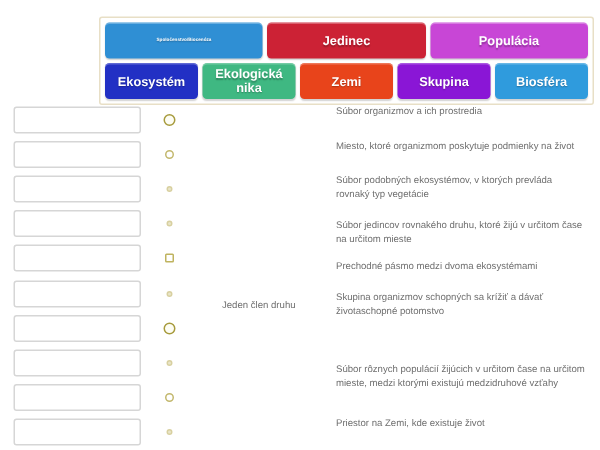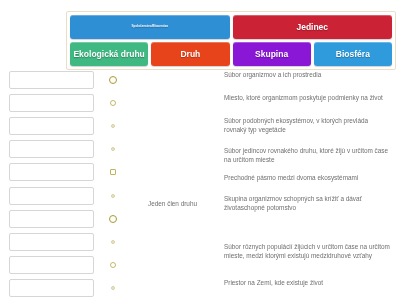--- a/index.html
+++ b/index.html
@@ -135,28 +135,34 @@
 
 <div id="tile-bank">
 
   <div class="tile-row">
     <div class="tile tiny" style="background:#2f8fd4">
         <span>Spoločenstvo/Biocenóza</span>
       </div>
     <div class="tile" style="background:#cc2235">
         <span>Jedinec</span>
       </div>
+    <div class="tile" style="background:#c846d6">
+        <span>Populácia</span>
+      </div>
   </div>
 
   <div class="tile-row">
+    <div class="tile" style="background:#2230c4">
+        <span>Ekosystém</span>
+      </div>
     <div class="tile" style="background:#3fb882">
-        <span>Ekologická druhu</span>
+        <span>Ekologická nika</span>
       </div>
     <div class="tile" style="background:#e8441b">
-        <span>Druh</span>
+        <span>Zemi</span>
       </div>
     <div class="tile" style="background:#8a16d6">
         <span>Skupina</span>
       </div>
     <div class="tile" style="background:#2f9bdd">
         <span>Biosféra</span>
       </div>
   </div>
 
 </div>

